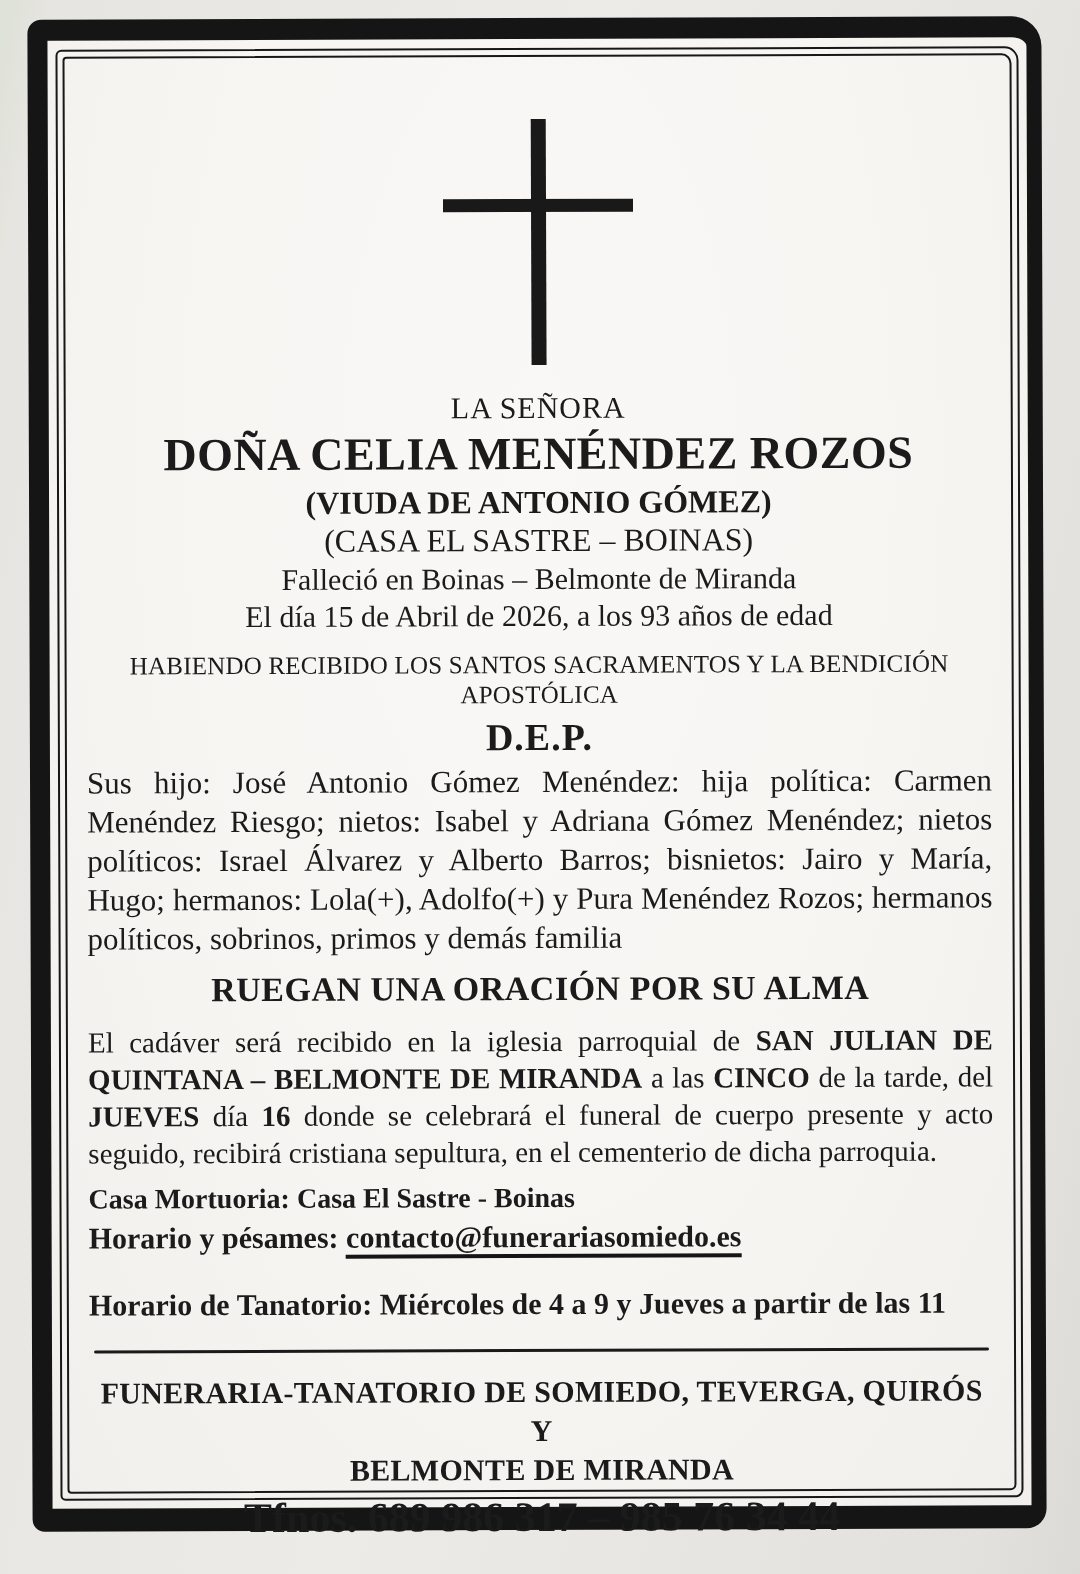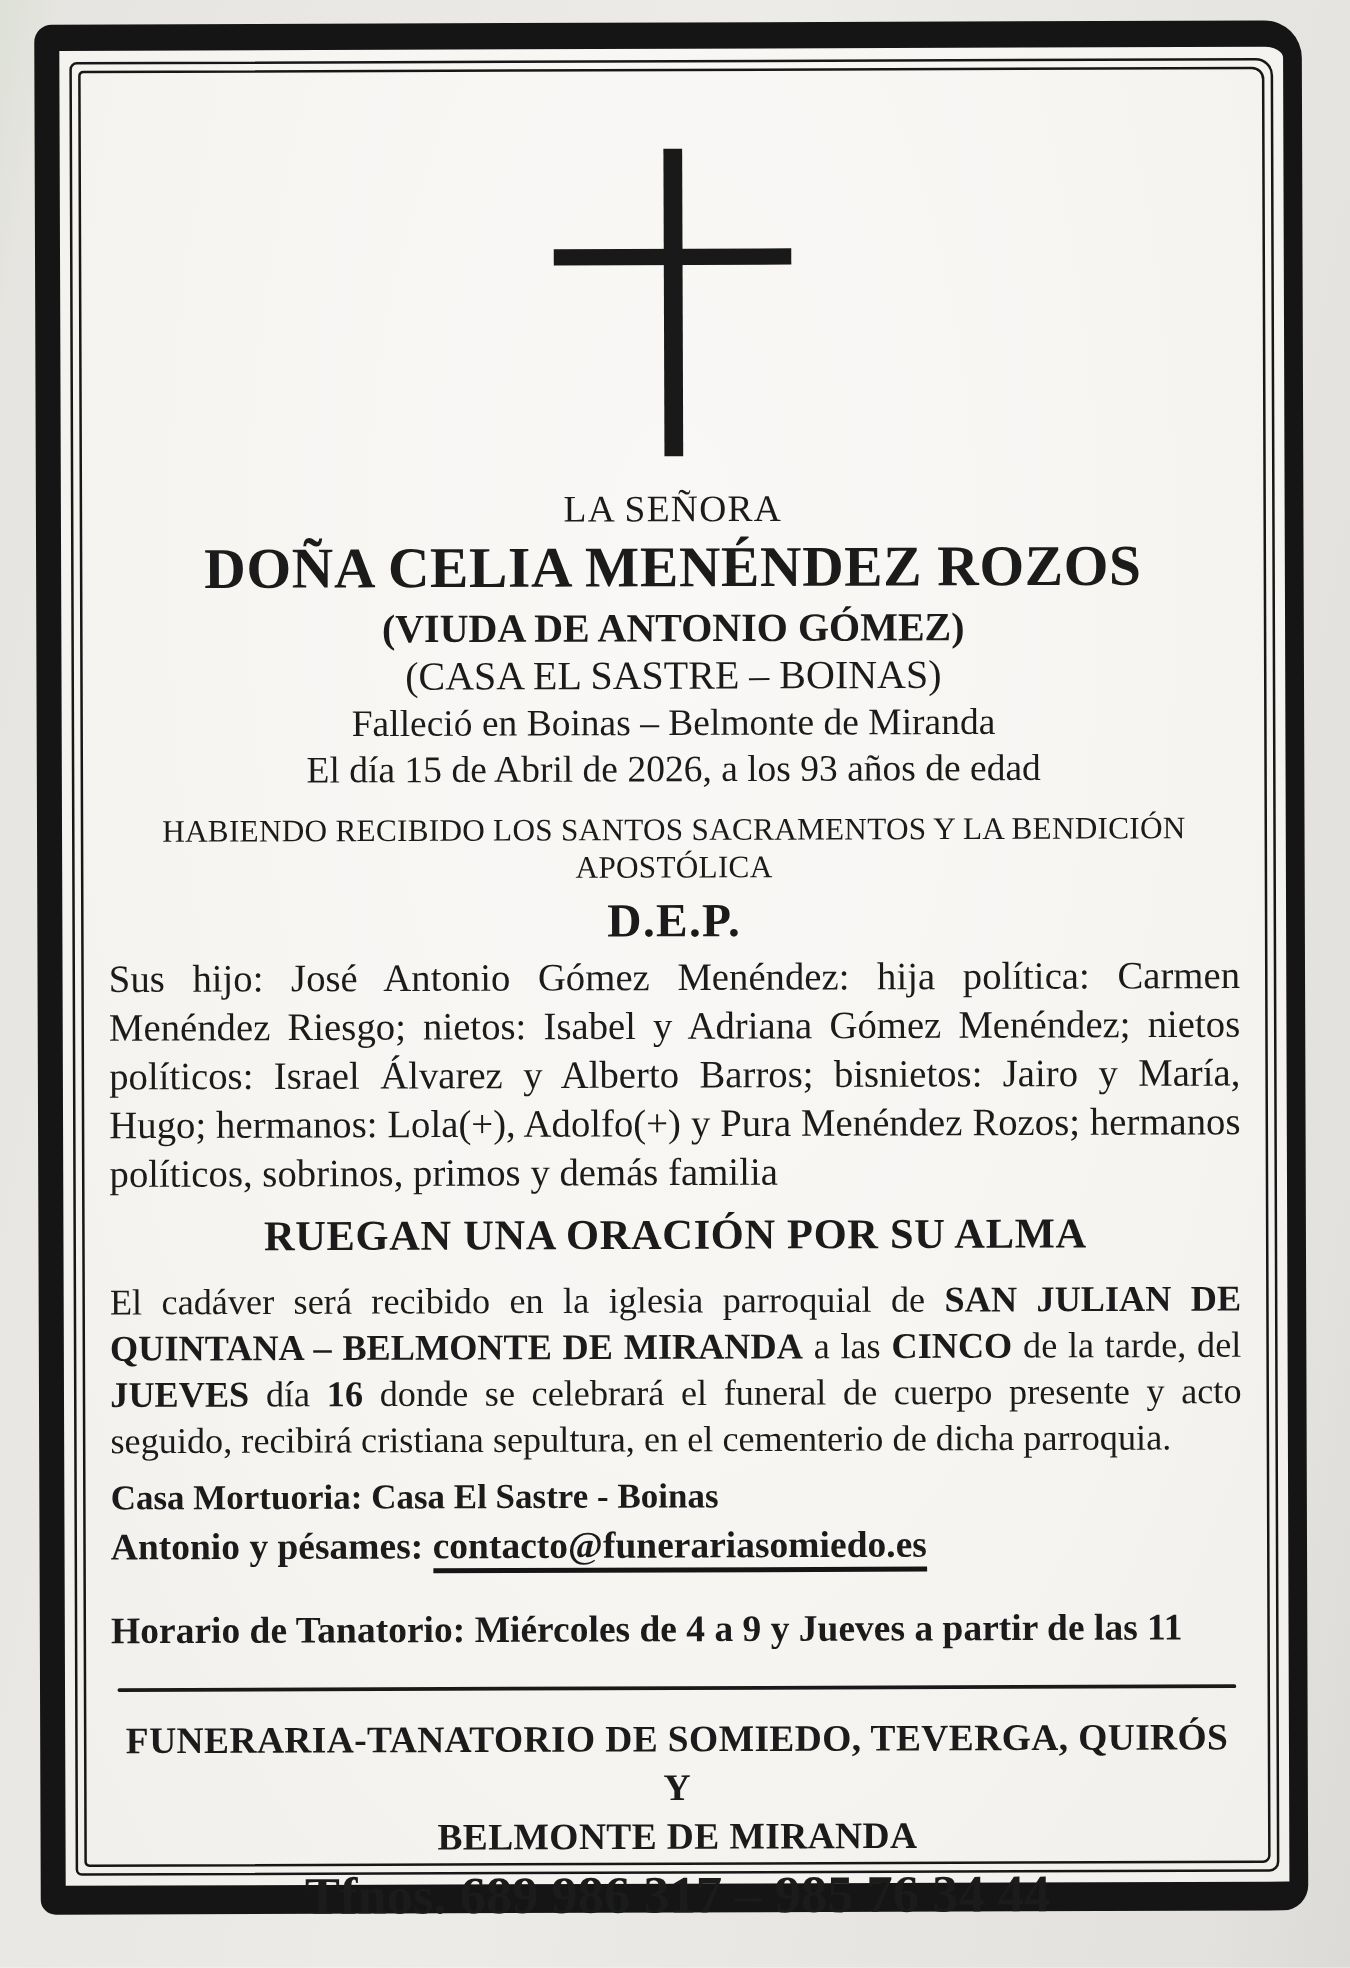--- a/index.html
+++ b/index.html
@@ -110,21 +110,21 @@
           <div class="dep">D.E.P.</div>
 
           <div class="family">Sus hijo: José Antonio Gómez Menéndez: hija política: Carmen Menéndez Riesgo; nietos: Isabel y Adriana Gómez Menéndez; nietos políticos: Israel Álvarez y Alberto Barros; bisnietos: Jairo y María, Hugo; hermanos: Lola(+), Adolfo(+) y Pura Menéndez Rozos; hermanos políticos, sobrinos, primos y demás familia</div>
 
           <div class="prayer">RUEGAN UNA ORACIÓN POR SU ALMA</div>
 
           <div class="funeral"><span>El cadáver será recibido en la iglesia parroquial de </span><b>SAN JULIAN DE QUINTANA – BELMONTE DE MIRANDA</b><span> a las </span><b>CINCO</b><span> de la tarde, del </span><b>JUEVES</b><span> día </span><b>16</b><span> donde se celebrará el funeral de cuerpo presente y acto seguido, recibirá cristiana sepultura, en el cementerio de dicha parroquia.</span></div>
 
           <div class="mortuoria">Casa Mortuoria: Casa El Sastre - Boinas</div>
 
-          <div class="esquelas"><span>Antonio y pésames: </span><span class="email">contacto@funerariasomiedo.es</span></div>
+          <div class="esquelas"><span>Horario y pésames: </span><span class="email">contacto@funerariasomiedo.es</span></div>
 
           <div class="horario">Horario de Tanatorio: Miércoles de 4 a 9 y Jueves  a partir de las 11</div>
 
           <div class="separator"></div>
 
           <div class="footer-co">
             <div>FUNERARIA-TANATORIO DE SOMIEDO, TEVERGA, QUIRÓS Y</div>
             <div>BELMONTE DE MIRANDA</div>
           </div>
           <div class="phones">Tfnos. 689 986 317 – 985 76 34 44</div>

